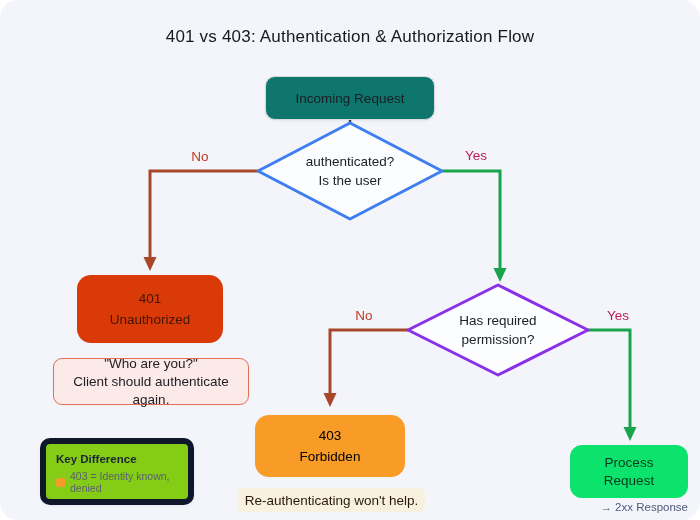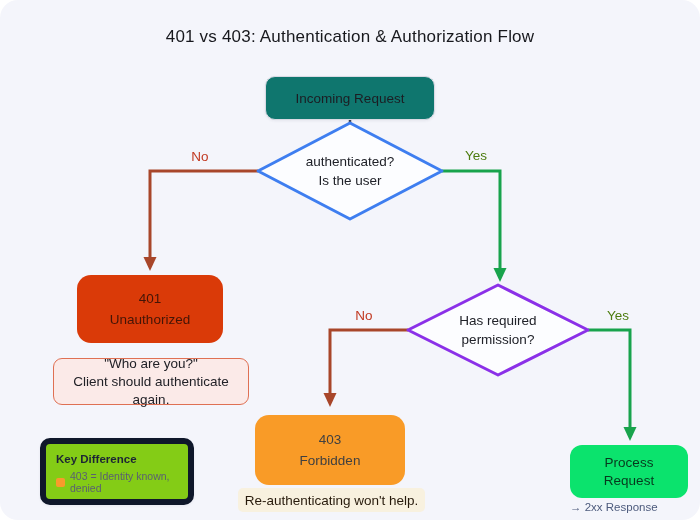--- a/index.html
+++ b/index.html
@@ -36,56 +36,56 @@
     border-radius: 10px;
     box-shadow: 0 1px 3px rgba(25,25,55,.07);
     font-size: 13.5px; color: #1c1d23;
   }
   .box-401 {
     left: 77px; top: 275px; width: 146px; height: 68px;
     background: #da3a08; border-radius: 14px;
     font-size: 13.5px; color: #431507; line-height: 21px;
   }
   .box-403 {
-    left: 255px; top: 415px; width: 150px; height: 70px;
+    left: 255px; top: 415px; width: 150px; height: 62px;
     background: #f99b27; border-radius: 14px;
-    font-size: 13.5px; color: #404040; line-height: 21px;
+    font-size: 13.5px; color: #000000; line-height: 21px;
   }
   .box-process {
     left: 570px; top: 445px; width: 118px; height: 53px;
     background: #0be36d; border-radius: 12px;
     font-size: 13.5px; color: #07381d; line-height: 18px; font-weight: 500;
   }
   .dlabel {
     text-align: center; font-size: 13.5px; color: #202229; line-height: 19px;
   }
   .dlabel1 { left: 258px; top: 152px; width: 184px; }
   .dlabel2 { left: 408px; top: 311px; width: 180px; }
   .elabel { font-size: 13.5px; transform: translateX(-50%); }
   .elabel.red   { color: #c23a22; }
-  .elabel.green { color: #4d7c0f; }
+  .elabel.green { color: #be185d; }
   .el-auth-no  { left: 200px; top: 149px; }
   .el-auth-yes { left: 476px; top: 148px; }
   .el-perm-no  { left: 364px; top: 308px; }
   .el-perm-yes { left: 618px; top: 308px; }
   .note-pink {
     left: 53px; top: 358px; width: 196px; height: 47px;
     background: #fbeae8; border: 1.5px solid #df7053; border-radius: 9px;
     display: flex; flex-direction: column; align-items: center; justify-content: center;
     font-size: 13.5px; color: #212127; line-height: 18px; text-align: center;
   }
   .note-cream {
     left: 238px; top: 488px; width: 187px; height: 24px;
     background: #f8f1df; border-radius: 5px;
     display: flex; align-items: center; justify-content: center;
     font-size: 13.5px; color: #271a0b;
   }
   .response-note {
     left: 570px; top: 501px; width: 118px;
-    text-align: left; font-size: 11.5px; font-weight: 500; color: #4c5a7c;
+    text-align: right; font-size: 11.5px; font-weight: 500; color: #4c5a7c;
   }
   .legend {
     left: 40px; top: 438px; width: 154px; height: 67px;
     background: #84cc16; border: 6px solid #0f172a; border-radius: 10px;
     box-shadow: 0 1px 3px rgba(30,30,60,.06);
     padding: 9px 10px;
   }
   .legend-title { font-size: 11.5px; font-weight: 700; color: #1c2435; }
   .legend-row {
     display: flex; align-items: center; gap: 5px;

